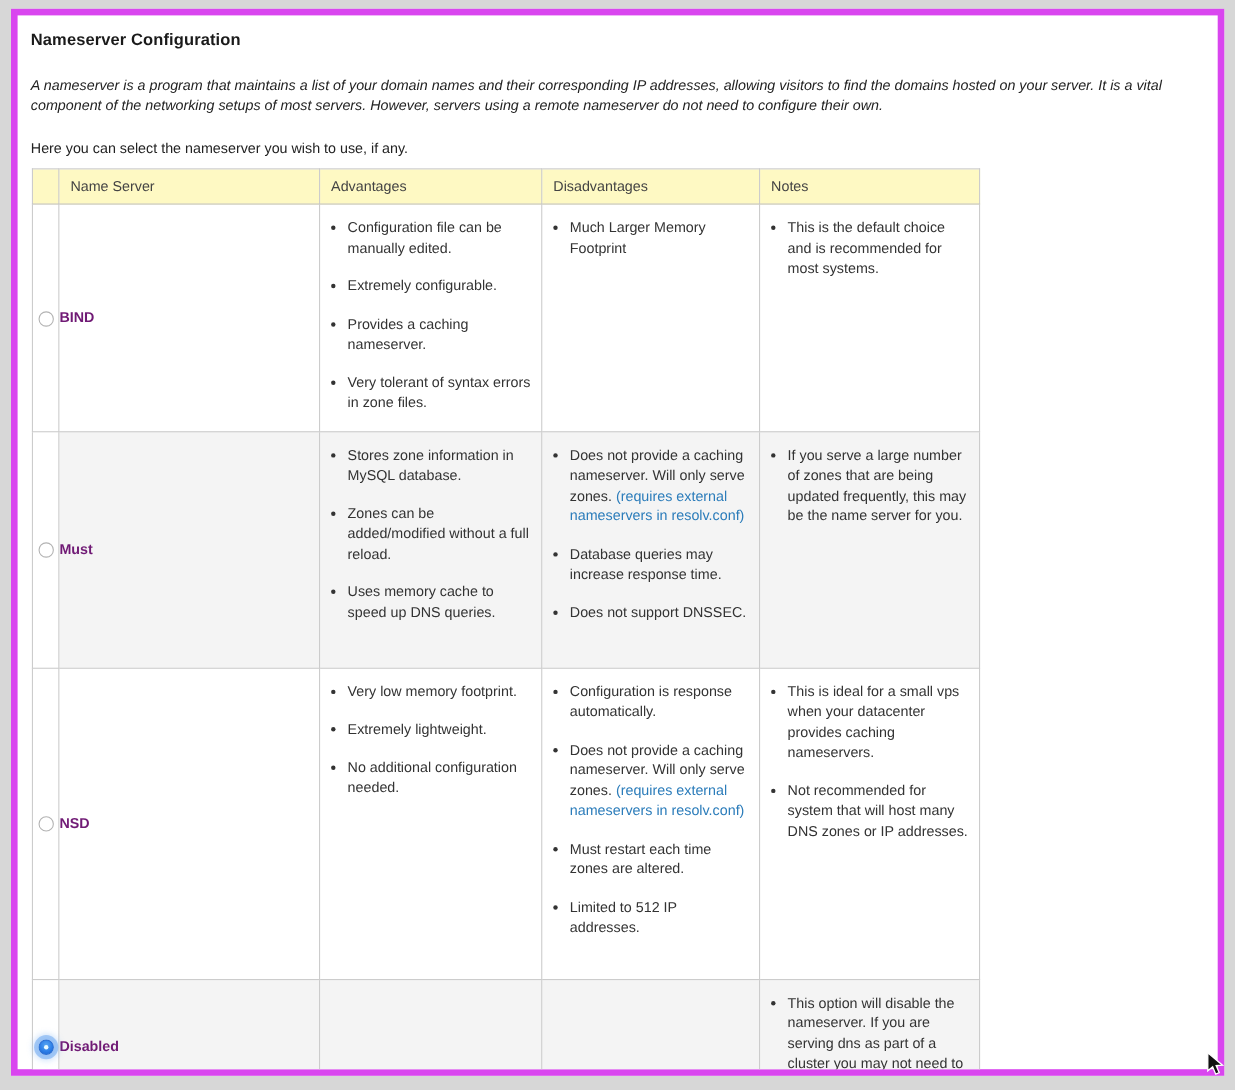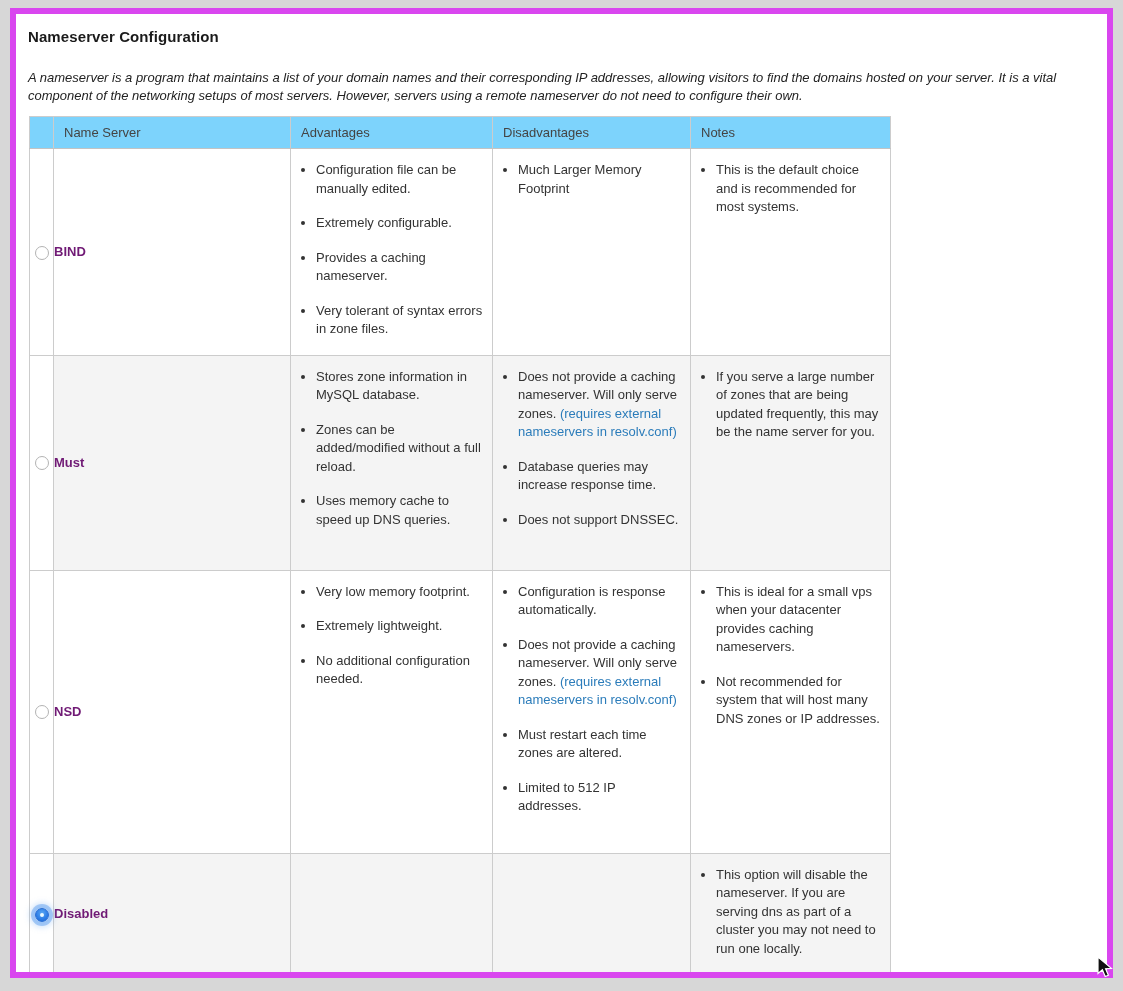--- a/index.html
+++ b/index.html
@@ -45,21 +45,21 @@
     border-collapse: collapse;
     table-layout: fixed;
     width: 861px;
     font-size: 13px;
     color: #333;
   }
   .ns-table th, .ns-table td {
     border: 1px solid #cccccc;
   }
   .ns-table th {
-    background: #7dd3fc;
+    background: #fef9c3;
     font-weight: normal;
     color: #444;
     text-align: left;
     padding: 8px 10px;
     height: 32px;
     border-bottom: 1px solid #c3c3c3;
   }
   col.c-radio { width: 24px; }
   col.c-name  { width: 237px; }
   col.c-adv   { width: 202px; }
@@ -126,20 +126,21 @@
     pointer-events: none;
     z-index: 50;
   }
 </style>
 </head>
 <body>
 
 <div class="panel">
   <h1 class="page-title">Nameserver Configuration</h1>
   <p class="description">A nameserver is a program that maintains a list of your domain names and their corresponding IP addresses, allowing visitors to find the domains hosted on your server. It is a vital component of the networking setups of most servers. However, servers using a remote nameserver do not need to configure their own.</p>
+  <p class="instruction">Here you can select the nameserver you wish to use, if any.</p>
 
   <table class="ns-table">
     <colgroup>
       <col class="c-radio">
         <col class="c-name">
         <col class="c-adv">
         <col class="c-dis">
         <col class="c-notes">
     </colgroup>
     <thead>

